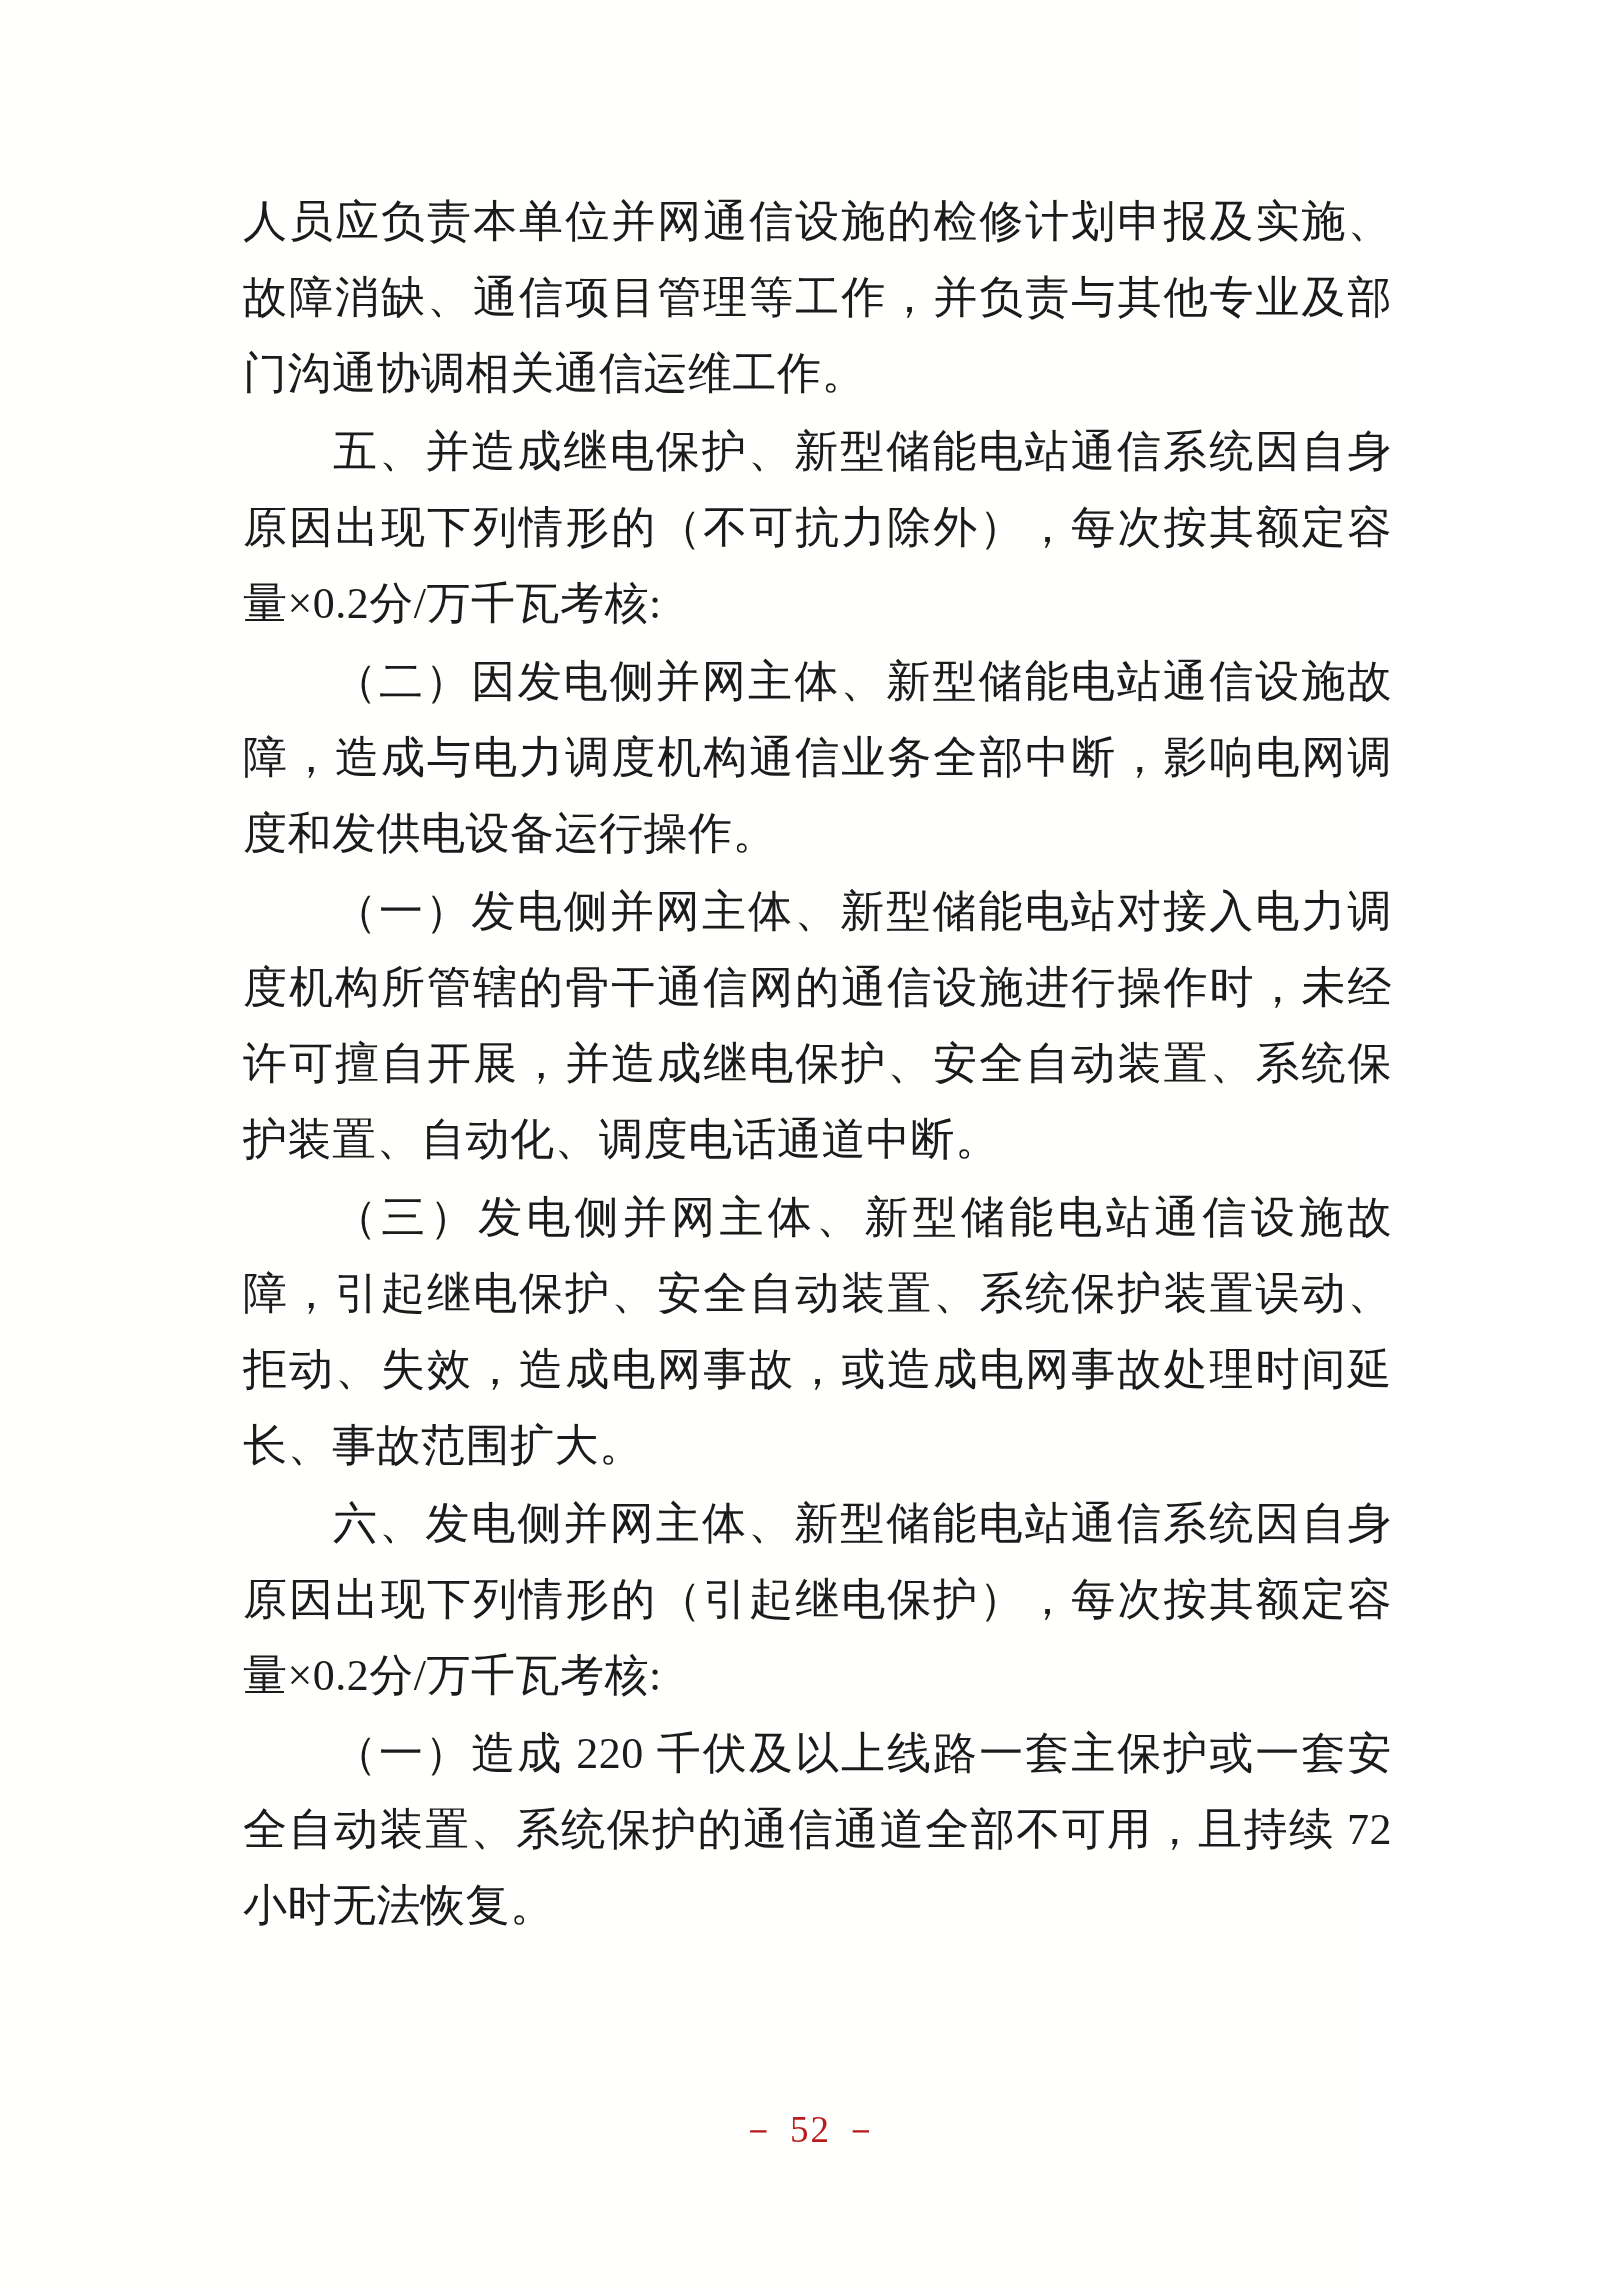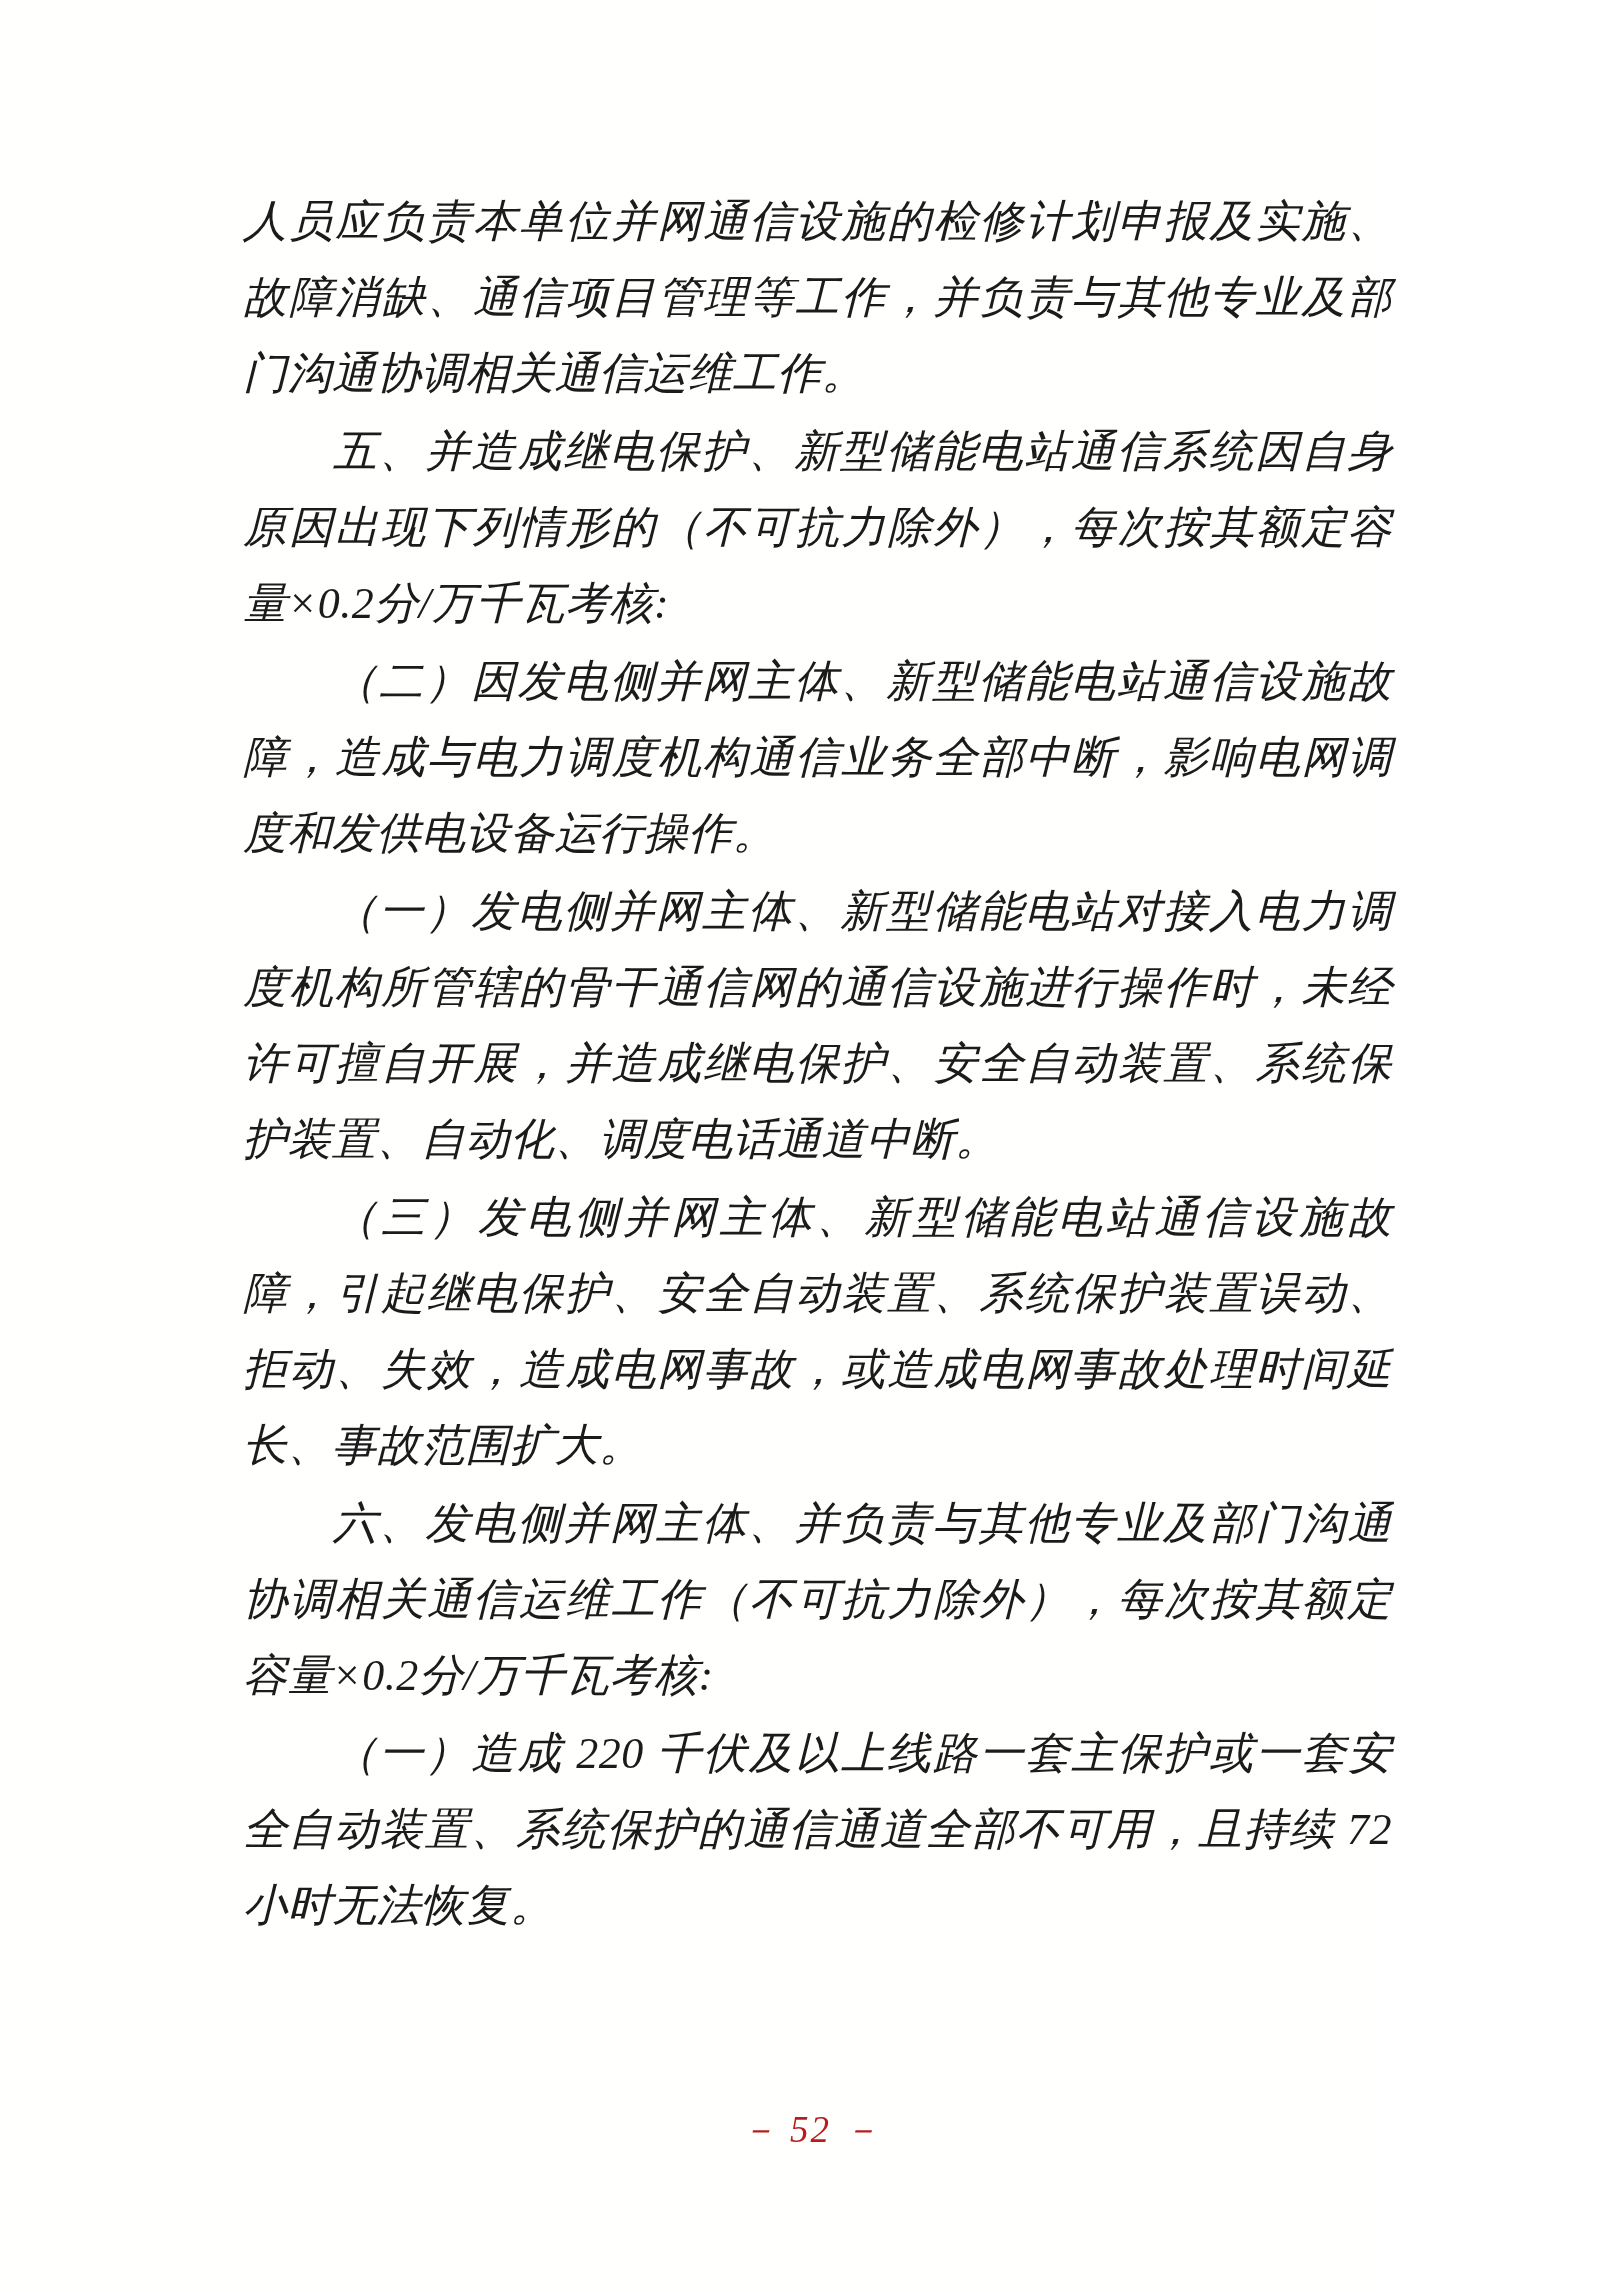--- a/index.html
+++ b/index.html
@@ -15,21 +15,20 @@
     color: #1a1a1a;
     overflow: hidden;
   }
   .page {
     position: absolute;
     top: 0;
     left: 0;
     width: 1370px;
     height: 2293px;
     background: #fffffe;
-    font-style: italic;
   }
   .content {
     position: absolute;
     left: 243px;
     top: 184px;
     width: 1149px;
   }
   .para {
     font-size: 44px;
     line-height: 76px;
@@ -58,18 +57,18 @@
 </head>
 <body>
 
 <div class="page">
   <div class="content">
     <p class="para">人员应负责本单位并网通信设施的检修计划申报及实施、故障消缺、通信项目管理等工作，并负责与其他专业及部门沟通协调相关通信运维工作。</p>
     <p class="para indent">五、并造成继电保护、新型储能电站通信系统因自身原因出现下列情形的（不可抗力除外），每次按其额定容量×0.2分/万千瓦考核:</p>
     <p class="para indent">（二）因发电侧并网主体、新型储能电站通信设施故障，造成与电力调度机构通信业务全部中断，影响电网调度和发供电设备运行操作。</p>
     <p class="para indent">（一）发电侧并网主体、新型储能电站对接入电力调度机构所管辖的骨干通信网的通信设施进行操作时，未经许可擅自开展，并造成继电保护、安全自动装置、系统保护装置、自动化、调度电话通道中断。</p>
     <p class="para indent">（三）发电侧并网主体、新型储能电站通信设施故障，引起继电保护、安全自动装置、系统保护装置误动、拒动、失效，造成电网事故，或造成电网事故处理时间延长、事故范围扩大。</p>
-    <p class="para indent">六、发电侧并网主体、并负责与其他专业及部门沟通协调相关通信运维工作（不可抗力除外），每次按其额定容量×0.2分/万千瓦考核:</p>
+    <p class="para indent">六、发电侧并网主体、新型储能电站通信系统因自身原因出现下列情形的（引起继电保护），每次按其额定容量×0.2分/万千瓦考核:</p>
     <p class="para indent">（一）造成 220 千伏及以上线路一套主保护或一套安全自动装置、系统保护的通信通道全部不可用，且持续 72 小时无法恢复。</p>
   </div>
   <div class="footer">－ 52 －</div>
 </div>
 
 
 </body></html>

